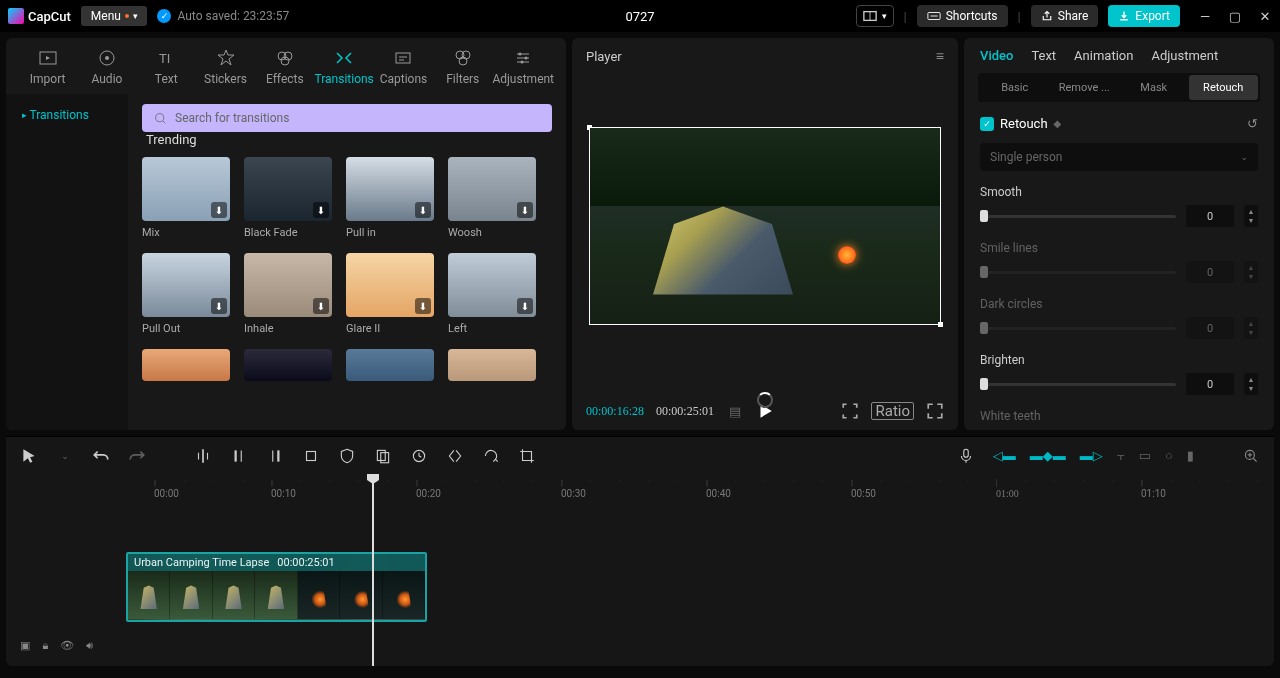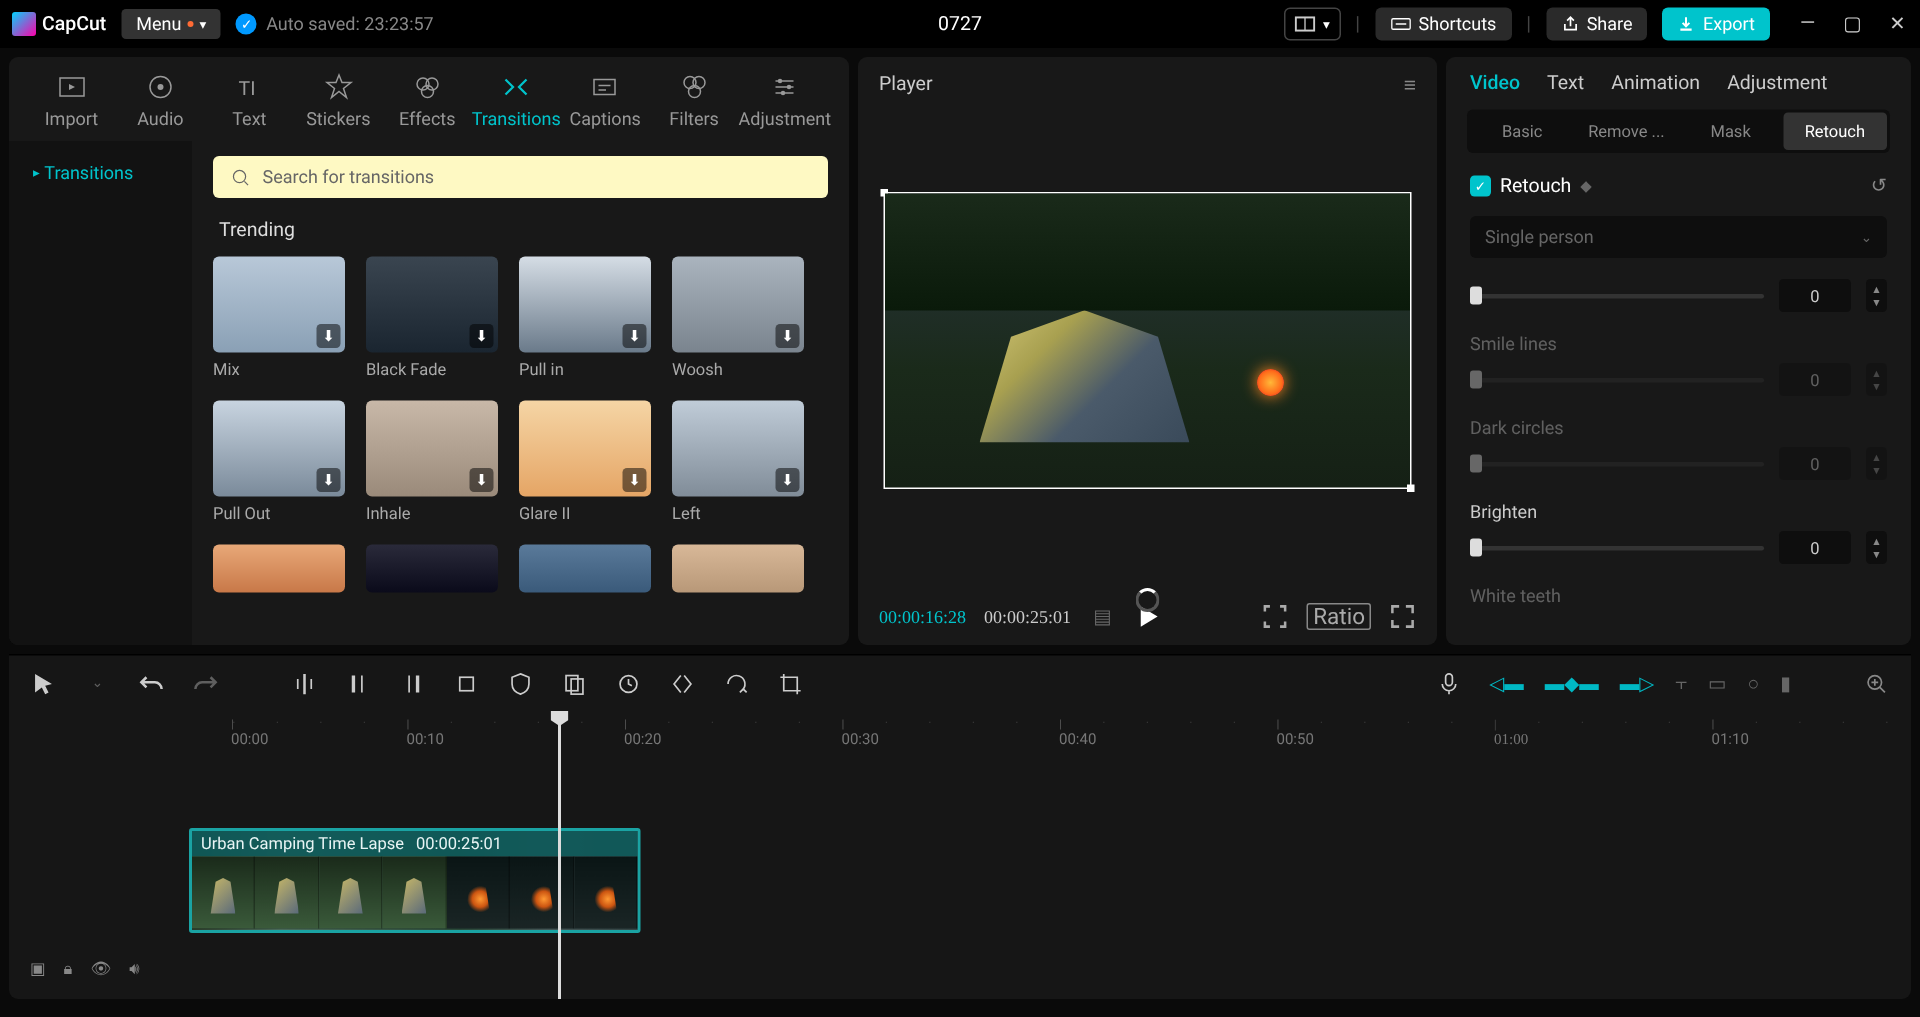--- a/index.html
+++ b/index.html
@@ -25,21 +25,21 @@
 .left-panel{width:560px;display:flex;flex-direction:column;gap:0;background:#181818;border-radius:6px;overflow:hidden}
 .tool-tabs{display:flex;padding:6px 12px 4px;gap:0}
 .tool-tab{flex:1;display:flex;flex-direction:column;align-items:center;gap:4px;padding:4px 0;color:#999;font-size:12px}
 .tool-tab.active{color:#00c4cc}
 .tool-icon{width:20px;height:20px;display:flex;align-items:flex-end;justify-content:center}
 .left-body{display:flex;flex:1;min-height:0}
 .sub-nav{width:122px;background:#121212;padding:8px}
 .sub-nav-item{color:#00c4cc;font-size:12px;padding:6px 8px;display:flex;align-items:center;gap:3px}
 .sub-nav-item::before{content:"▸";font-size:9px}
 .trans-area{flex:1;padding:10px 14px;overflow-y:auto}
-.search-bar{background:#fef9c3;border-radius:4px;padding:7px 12px;display:flex;align-items:center;gap:8px;color:#666;font-size:12px;margin-bottom:14px}
+.search-bar{background:#c4b5fd;border-radius:4px;padding:7px 12px;display:flex;align-items:center;gap:8px;color:#666;font-size:12px;}
 .section-h{color:#ddd;font-size:13px;margin-bottom:10px;padding-left:4px}
 .thumb-grid{display:grid;grid-template-columns:repeat(4,88px);gap:14px 14px}
 .thumb-item{display:flex;flex-direction:column;gap:5px}
 .thumb{width:88px;height:64px;background:linear-gradient(180deg,#8bb5d9,#5a7a9a);border-radius:4px;position:relative;overflow:hidden}
 .thumb .dl{position:absolute;bottom:3px;right:3px;width:16px;height:16px;background:rgba(0,0,0,0.5);border-radius:3px;display:flex;align-items:center;justify-content:center;color:#fff;font-size:10px}
 .thumb-label{color:#aaa;font-size:11px}
 
 .center-panel{flex:1;background:#181818;border-radius:6px;display:flex;flex-direction:column;padding:10px 14px}
 .player-h{display:flex;align-items:center;justify-content:space-between;margin-bottom:10px}
 .player-title{color:#ccc;font-size:13px}
@@ -390,20 +390,21 @@
         <span class="retouch-hdr-txt">Retouch</span>
         <span style="color:#666;font-size:10px">◆</span>
         <span class="reset-ic">↺</span>
       </div>
       <div class="dropdown">
         <span>Single person</span>
           <span style="font-size:9px">⌄</span>
       </div>
       <div id="sliders">
           <div class="slider-row">
+            <div class="slider-label">Smooth</div>
   <div class="slider-ctrl">
               <div class="track">
                 <div class="knob"></div>
               </div>
   <div class="val-box">0</div>
   <div class="stepper">
                 <span>▲</span>
                 <span>▼</span>
               </div>
             </div>

